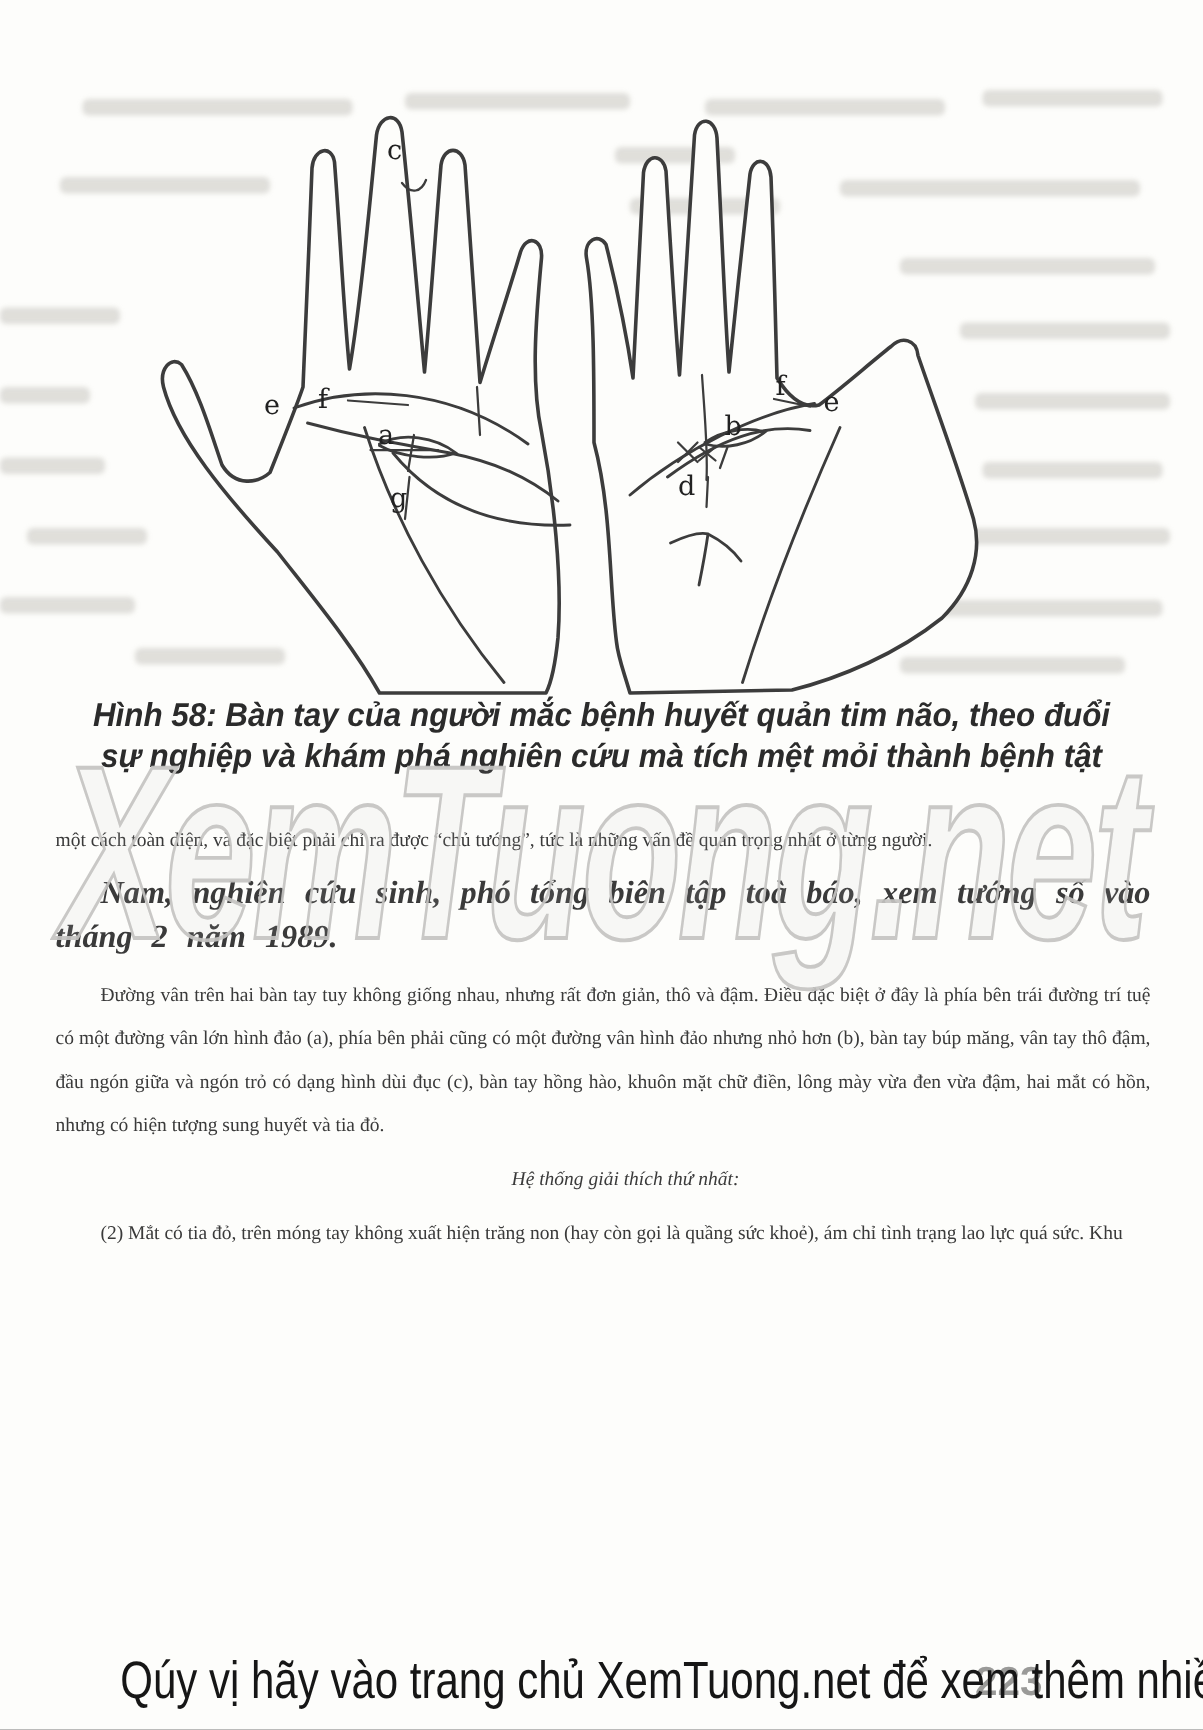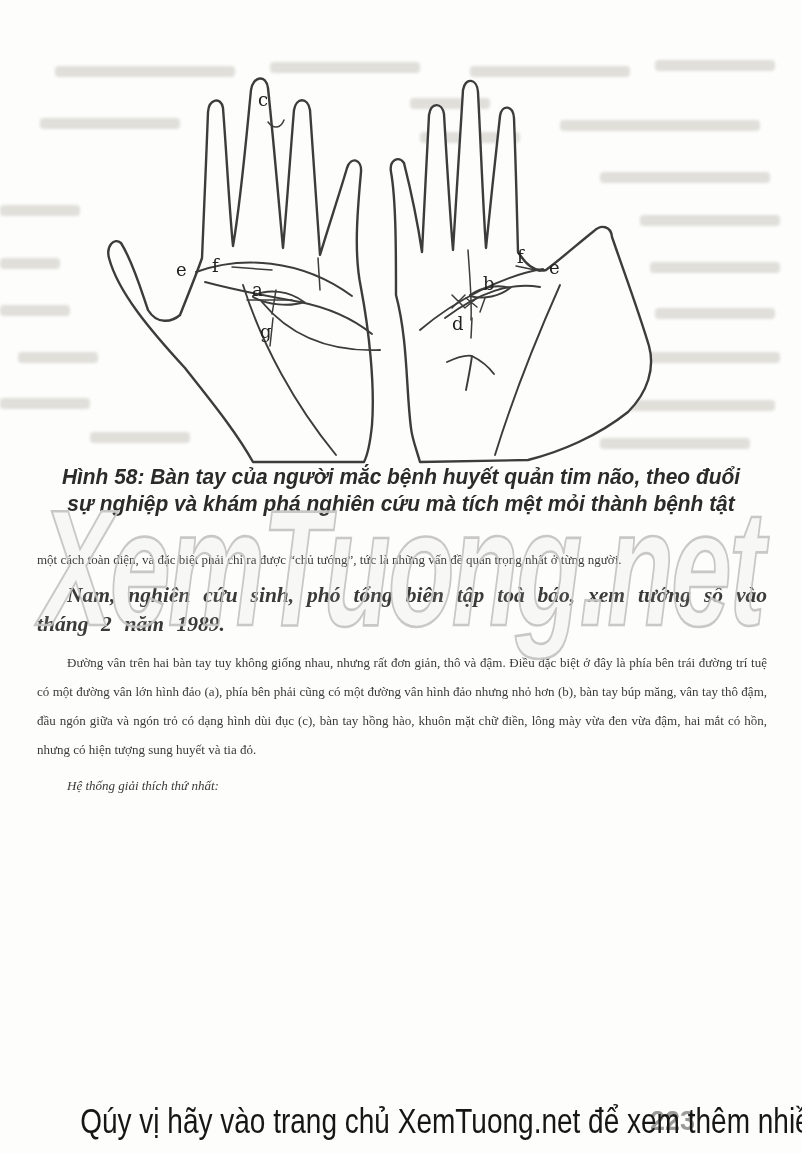--- a/index.html
+++ b/index.html
@@ -25,21 +25,21 @@
     font-size:22px;line-height:27px;color:#2b2b2b;transform:scaleX(.95);transform-origin:50% 0;
   }
   
   #body-text{position:absolute;left:37px;top:545px;width:730px;z-index:2;}
   .para{
     font-size:13px;line-height:29px;color:#3a3a3a;text-align:justify;
     text-indent:30px;margin:0 0 7px 0;
   }
   .para.no-indent{text-indent:0;}
   .para.bold-italic{font-weight:bold;font-style:italic;word-spacing:.34em;font-size:21.5px;margin-bottom:9px;}
-  .para.italic-head{font-style:italic;text-align:left;}
+  .para.italic-head{font-style:italic;text-align:center;}
   
   #watermark{
     position:absolute;left:40px;top:486px;z-index:3;white-space:nowrap;pointer-events:none;
     font-family:"Liberation Sans",sans-serif;font-weight:bold;font-style:italic;
     font-size:165px;line-height:165px;letter-spacing:-4px;
     color:rgba(200,200,200,0.10);
     -webkit-text-stroke:2.6px #c5c4c2;
     transform:scaleX(.66);transform-origin:0 0;opacity:.92;
   }
   
@@ -163,20 +163,21 @@
   <div class="caption">
     <div>Hình 58: Bàn tay của người mắc bệnh huyết quản tim não, theo đuổi</div>
     <div>sự nghiệp và khám phá nghiên cứu mà tích mệt mỏi thành bệnh tật</div>
   </div>
 
   <div id="body-text">
     <p class="para no-indent">một cách toàn diện, và đặc biệt phải chỉ ra được “chủ tướng”, tức là những vấn đề quan trọng nhất ở từng người.</p>
     <p class="para bold-italic">Nam, nghiên cứu sinh, phó tổng biên tập toà báo, xem tướng số vào tháng 2 năm 1989.</p>
     <p class="para">Đường vân trên hai bàn tay tuy không giống nhau, nhưng rất đơn giản, thô và đậm. Điều đặc biệt ở đây là phía bên trái đường trí tuệ có một đường vân lớn hình đảo (a), phía bên phải cũng có một đường vân hình đảo nhưng nhỏ hơn (b), bàn tay búp măng, vân tay thô đậm, đầu ngón giữa và ngón trỏ có dạng hình dùi đục (c), bàn tay hồng hào, khuôn mặt chữ điền, lông mày vừa đen vừa đậm, hai mắt có hồn, nhưng có hiện tượng sung huyết và tia đỏ.</p>
     <p class="para italic-head">Hệ thống giải thích thứ nhất:</p>
+    <p class="para">(2) Mắt có tia đỏ, trên móng tay không xuất hiện trăng non (hay còn gọi là quầng sức khoẻ), ám chỉ tình trạng lao lực quá sức. Khu</p>
   </div>
 
   <div id="watermark" style="-webkit-text-stroke: 2.6px rgb(197, 196, 194);">XemTuong.net</div>
 
   <div id="page-number">223</div>
 
   <div id="footer-bar">Qúy vị hãy vào trang chủ XemTuong.net để xem thêm nhiều mục hay khác</div>
 
 </div>
 

